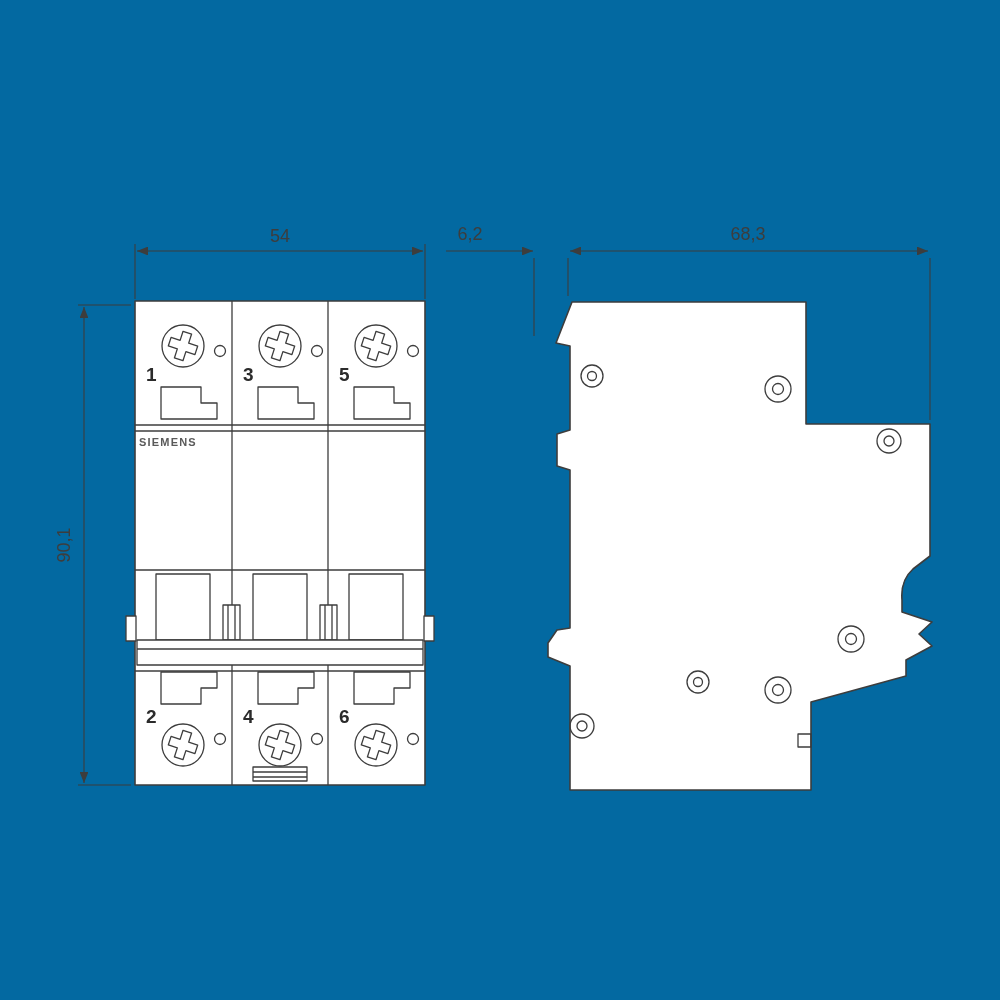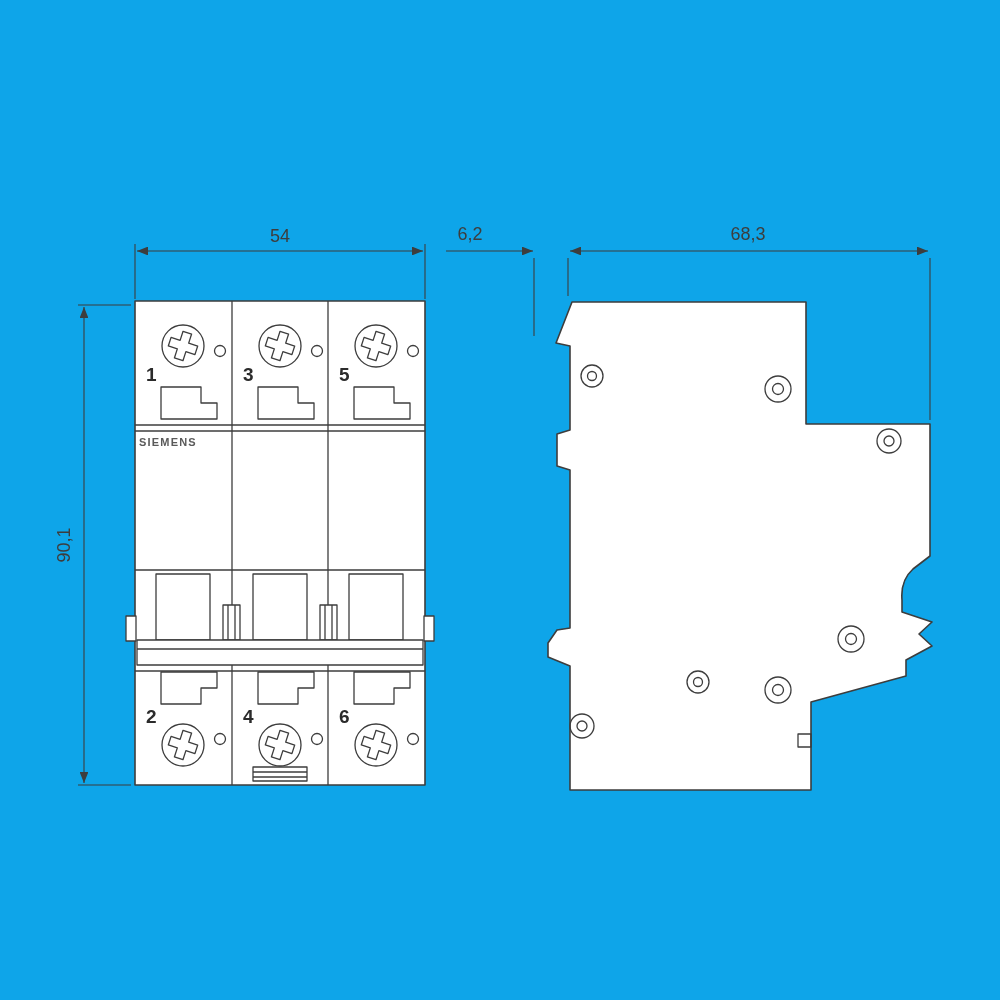--- a/index.html
+++ b/index.html
@@ -7,21 +7,21 @@
     padding: 0;
     background: #ffffff;
     width: 1000px;
     height: 1000px;
     font-family: "Liberation Sans", sans-serif;
   }
   .stage {
     position: relative;
     width: 1000px;
     height: 1000px;
-    background: #0ea5e9;
+    background: #0369a1;
     overflow: hidden;
   }
   svg { display: block; }
   .outline  { fill: #ffffff; stroke: #3d3d3d; stroke-width: 1.6; stroke-linejoin: round; }
   .detail   { fill: none;    stroke: #3d3d3d; stroke-width: 1.3; stroke-linejoin: round; }
   .detailw  { fill: #ffffff; stroke: #3d3d3d; stroke-width: 1.3; stroke-linejoin: round; }
   .dim      { stroke: #3d3d3d; stroke-width: 1.1; fill: none; }
   .dimtext  { fill: #3d3d3d; font-size: 18px; }
   .numtext  { fill: #2b2b2b; font-size: 19px; font-weight: bold; }
   .brandtext{ fill: #5a5a5a; font-size: 11px; font-weight: bold; letter-spacing: 1.2px; }

